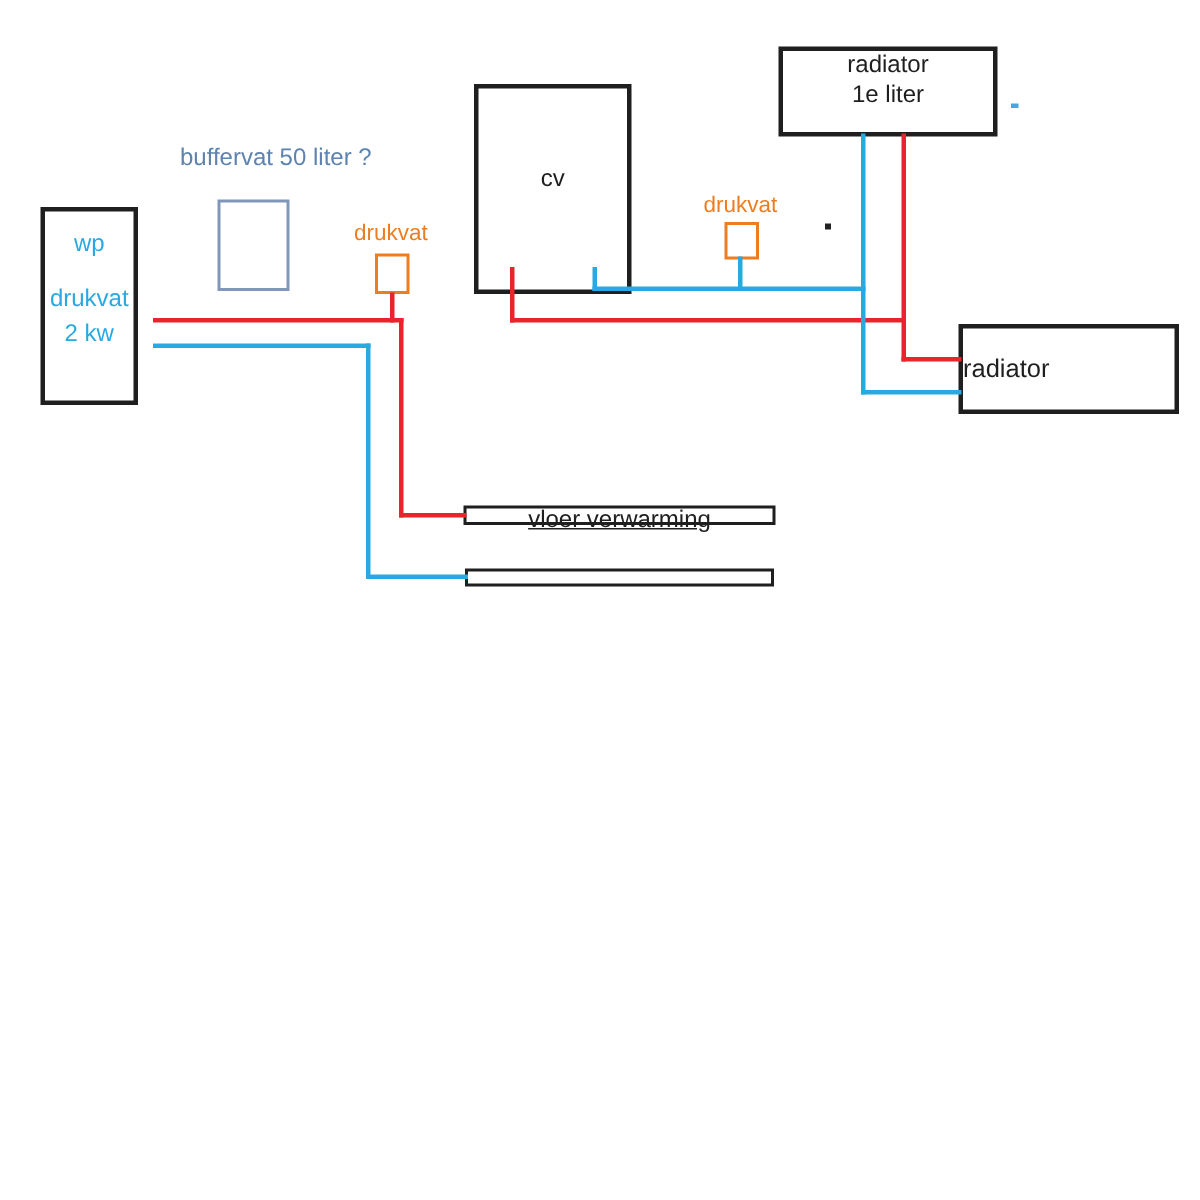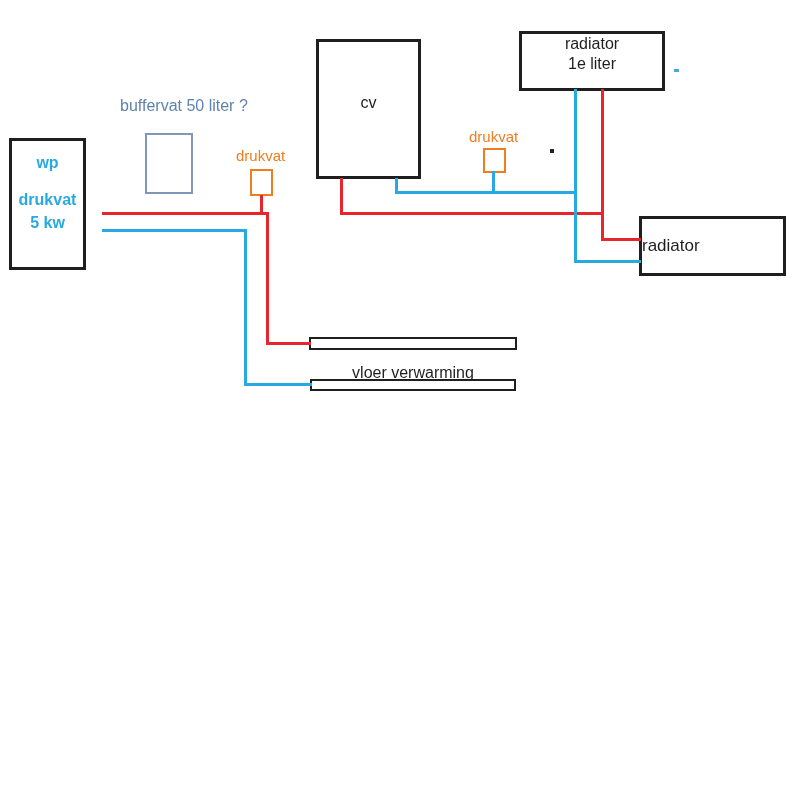--- a/index.html
+++ b/index.html
@@ -19,44 +19,44 @@
   }
   .box{position:absolute;box-sizing:border-box;background:#fff;}
   .black-box{border:3px solid var(--box-black);}
   .lbl{position:absolute;white-space:nowrap;color:#1f1f1f;}
   .line{position:absolute;}
   .red{background:var(--pipe-red);}
   .blue{background:var(--pipe-blue);}
   .center-text{display:flex;align-items:center;justify-content:flex-start;text-align:center;}
 
   
-  .wp-box{left:9px;top:138px;width:77px;height:132px;font-weight:bold;}
+  .wp-box{left:27px;top:138px;width:65px;height:132px;}
   .wp-box span{position:absolute;left:0;right:0;text-align:center;color:var(--wp-text);font-size:16px;}
   .wp-t1{top:13px;}
   .wp-t2{top:50px;}
   .wp-t3{top:73px;}
 
   .buffervat-box{left:145px;top:133px;width:48px;height:61px;border:2px solid var(--buffer-box);}
   .buffervat-label{left:120px;top:97px;font-size:16px;color:var(--buffer-text);}
 
   .drukvat-left-box{left:250px;top:169px;width:23px;height:27px;border:2px solid var(--accent-orange);}
   .drukvat-left-label{left:236px;top:147px;font-size:15px;color:var(--accent-orange);}
 
   .drukvat-right-box{left:483px;top:148px;width:23px;height:25px;border:2px solid var(--accent-orange);}
   .drukvat-right-label{left:469px;top:128px;font-size:15px;color:var(--accent-orange);}
 
-  .cv-box{left:316px;top:39px;width:105px;height:140px;}
+  .cv-box{left:316px;top:56px;width:105px;height:140px;}
   .cv-box span{position:absolute;left:0;right:0;top:52px;text-align:center;font-size:16px;color:#1f1f1f;}
 
   .radiator1e-box{left:519px;top:31px;width:146px;height:60px;font-size:16px;line-height:20px;color:#1f1f1f;flex-direction:column;}
   .radiator-box{left:639px;top:216px;width:147px;height:60px;font-size:17px;color:#1f1f1f;}
 
   .vloer-top-bar{left:309px;top:337px;width:208px;height:13px;border:2px solid var(--box-black);}
   .vloer-bottom-bar{left:310px;top:379px;width:206px;height:12px;border:2px solid var(--box-black);}
-  .vloer-label{left:309px;top:364px;width:208px;text-align:center;font-size:16px;color:#1f1f1f;text-decoration:underline;}
+  .vloer-label{left:309px;top:338px;width:208px;text-align:center;font-size:16px;color:#1f1f1f;text-decoration:underline;}
 
   
   .r-wp-out        {left:102px;top:212px;width:167px;height:3px;}
   .r-drukvat-stem  {left:260px;top:195px;width:3px;height:20px;}
   .r-down-vloer    {left:266px;top:212px;width:3px;height:133px;}
   .r-into-vloer    {left:266px;top:342px;width:45px;height:3px;}
   .r-cv-down       {left:340px;top:178px;width:3px;height:37px;}
   .r-cv-right      {left:340px;top:212px;width:264px;height:3px;}
   .r-rad1e-stem    {left:601px;top:89px;width:3px;height:152px;}
   .r-into-radiator {left:601px;top:238px;width:40px;height:3px;}
@@ -76,21 +76,21 @@
   .dot-blue{left:674px;top:69px;width:5px;height:3px;background:var(--dot-blue);}
 </style>
 </head>
 <body>
 
 <div class="canvas">
 
   <div class="box black-box wp-box">
     <span class="wp-t1">wp</span>
     <span class="wp-t2">drukvat</span>
-    <span class="wp-t3">5 kw</span>
+    <span class="wp-t3">2 kw</span>
   </div>
 
   <div class="lbl buffervat-label">buffervat 50 liter ?</div>
   <div class="box buffervat-box"></div>
 
   <div class="lbl drukvat-left-label">drukvat</div>
   <div class="box drukvat-left-box"></div>
 
   <div class="box black-box cv-box">
     <span>cv</span>

